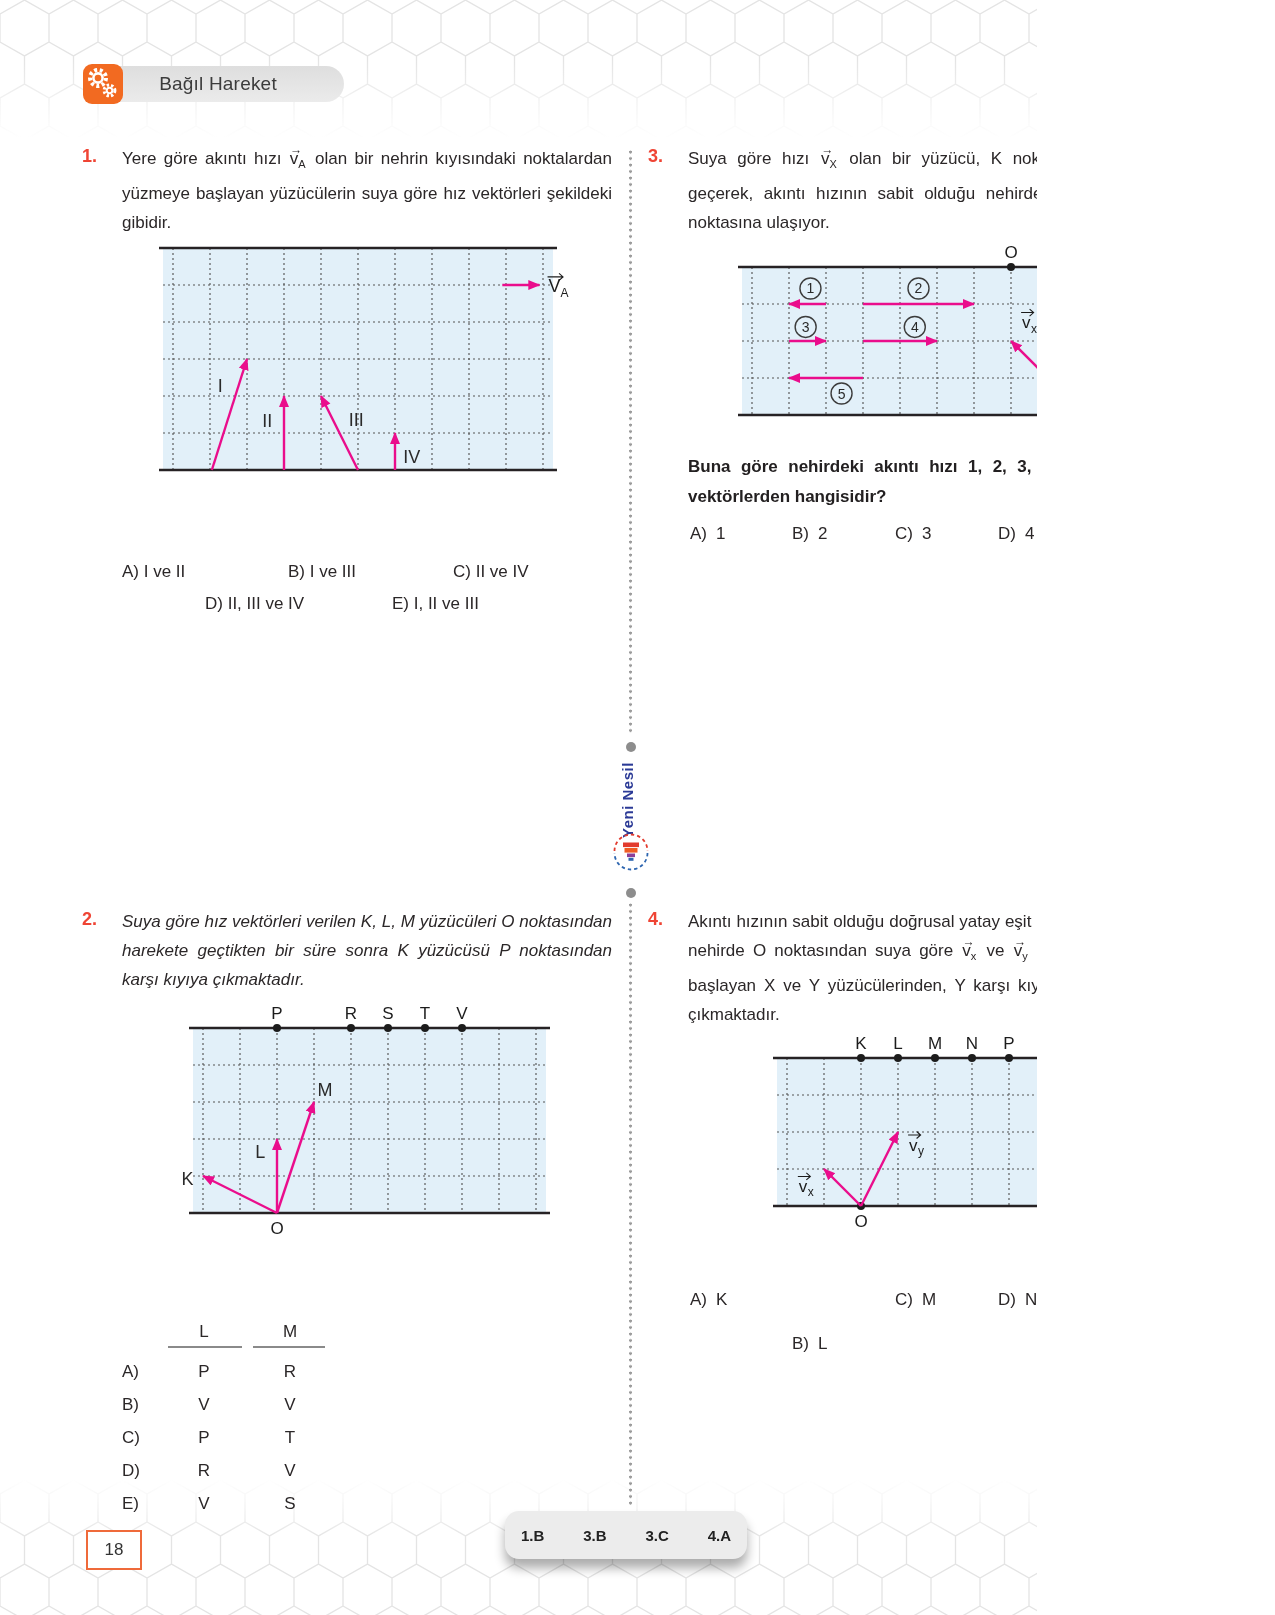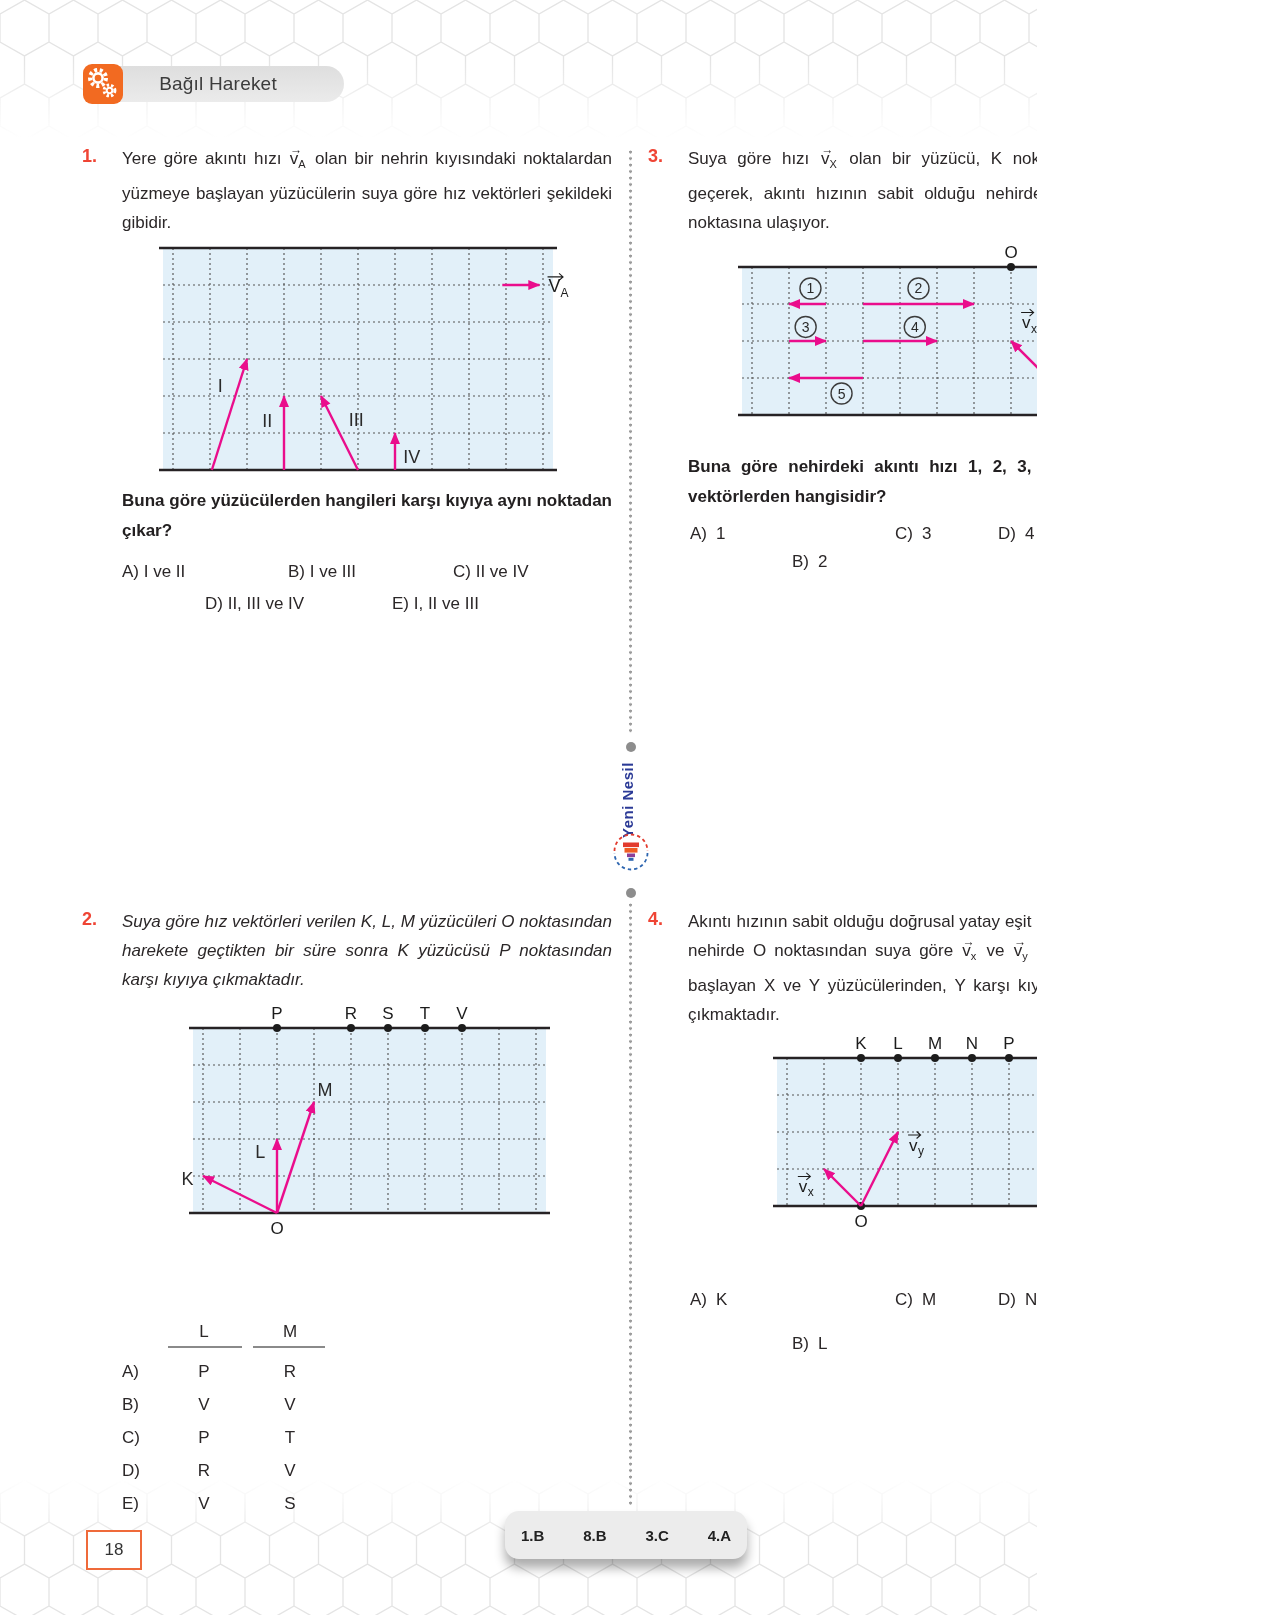--- a/index.html
+++ b/index.html
@@ -137,21 +137,20 @@
         <line x1="242" y1="236" x2="242" y2="199" stroke="#ea0d8c" stroke-width="2.4" marker-end="url(#ah-d1)"></line>
         <line x1="349.3" y1="51" x2="386.3" y2="51" stroke="#ea0d8c" stroke-width="2.4" marker-end="url(#ah-d1)"></line>
         <text x="67.36" y="158.29999999999998" text-anchor="middle" font-size="18" fill="#2a2a2a">I</text>
         <text x="114.35" y="193.45" text-anchor="middle" font-size="18" fill="#2a2a2a">II</text>
         <text x="203.15" y="191.6" text-anchor="middle" font-size="18" fill="#2a2a2a">III</text>
         <text x="258.65" y="228.6" text-anchor="middle" font-size="18" fill="#2a2a2a">IV</text>
         <text x="395.55" y="58.4" font-size="18" fill="#1c1c1c">V</text>
         <text x="407.55" y="62.9" font-size="12" fill="#1c1c1c">A</text>
         <path d="M394.55 42.9 L409.55 42.9 M406.05 39.4 L410.05 42.9 L406.05 46.4" stroke="#1c1c1c" stroke-width="1.1" fill="none"></path>
       </svg></div>
-  <div class="qprompt" style="left:122px;top:486px;width:490px;">Buna göre yüzücülerden hangileri karşı kıyıya aynı noktadan çıkar?</div>
   <span class="opt" style="left:122px;top:562px;">A) I ve II</span>
   <span class="opt" style="left:288px;top:562px;">B) I ve III</span>
   <span class="opt" style="left:453px;top:562px;">C) II ve IV</span>
   <span class="opt" style="left:205px;top:594px;">D) II, III ve IV</span>
   <span class="opt" style="left:392px;top:594px;">E) I, II ve III</span>
 
   <span class="qnum" style="left:648px;top:146px;">3.</span>
   <div class="qtext" style="left:688px;top:144px;width:494px;">Suya göre hızı <span class="vec">v<span class="varr">→</span><sub>X</sub></span> olan bir yüzücü, K noktasından harekete geçerek, akıntı hızının sabit olduğu nehirde karşı kıyıdaki O noktasına ulaşıyor.</div>
   <div class="diagram" style="left:732px;top:237px;"><svg width="434" height="208" viewBox="0 0 434 208">
         <defs>
@@ -195,21 +194,21 @@
         <circle cx="182.8" cy="89.94" r="10.5" fill="none" stroke="#3c3c3c" stroke-width="1.4"></circle>
         <text x="182.8" y="94.94" text-anchor="middle" font-size="14" fill="#2a2a2a">4</text>
         <circle cx="109.53999999999999" cy="156.54" r="10.5" fill="none" stroke="#3c3c3c" stroke-width="1.4"></circle>
         <text x="109.53999999999999" y="161.54" text-anchor="middle" font-size="14" fill="#2a2a2a">5</text>
         <text x="290.09999999999997" y="91.05" font-size="17" fill="#1c1c1c">v</text>
         <text x="299.09999999999997" y="95.55" font-size="12" fill="#1c1c1c">x</text>
         <path d="M289.09999999999997 75.55 L301.09999999999997 75.55 M297.59999999999997 72.05 L301.59999999999997 75.55 L297.59999999999997 79.05" stroke="#1c1c1c" stroke-width="1.1" fill="none"></path>
       </svg></div>
   <div class="qprompt" style="left:688px;top:452px;width:494px;">Buna göre nehirdeki akıntı hızı 1, 2, 3, 4 ve 5 numaralı vektörlerden hangisidir?</div>
   <span class="opt" style="left:690px;top:524px;"><span>A)</span><span class="opt-val">1</span></span>
-  <span class="opt" style="left:792px;top:524px;margin-top:28px;"><span>B)</span><span class="opt-val">2</span></span>
+  <span class="opt" style="left:792px;top:524px;"><span>B)</span><span class="opt-val">2</span></span>
   <span class="opt" style="left:895px;top:524px;"><span>C)</span><span class="opt-val">3</span></span>
   <span class="opt" style="left:998px;top:524px;"><span>D)</span><span class="opt-val">4</span></span>
   <span class="opt" style="left:1100px;top:524px;"><span>E)</span><span class="opt-val">5</span></span>
 
   <span class="qnum" style="left:82px;top:909px;">2.</span>
   <div class="qtext" style="left:122px;top:907px;width:490px;font-style:italic;">Suya göre hız vektörleri verilen K, L, M yüzücüleri O noktasından harekete geçtikten bir süre sonra K yüzücüsü P noktasından karşı kıyıya çıkmaktadır.</div>
   <div class="diagram" style="left:177px;top:998px;"><svg width="383" height="243" viewBox="0 0 383 243">
         <defs>
           <marker id="ah-d2" markerUnits="userSpaceOnUse" markerWidth="14" markerHeight="11" refX="11" refY="5" orient="auto">
             <path d="M0 0 L12 5 L0 10 Z" fill="#ea0d8c"></path>
@@ -324,17 +323,17 @@
   <span class="opt" style="left:792px;top:1290px;margin-top:44px;"><span>B)</span><span class="opt-val">L</span></span>
   <span class="opt" style="left:895px;top:1290px;"><span>C)</span><span class="opt-val">M</span></span>
   <span class="opt" style="left:998px;top:1290px;"><span>D)</span><span class="opt-val">N</span></span>
   <span class="opt" style="left:1100px;top:1290px;"><span>E)</span><span class="opt-val">P</span></span>
 
   <div class="page-num">
     <span>18</span>
   </div>
   <div class="answers-strip">
     <span>1.B</span>
-    <span>8.B</span>
+    <span>3.B</span>
     <span>3.C</span>
     <span>4.A</span>
   </div>
 </div>
 
 </body></html>

